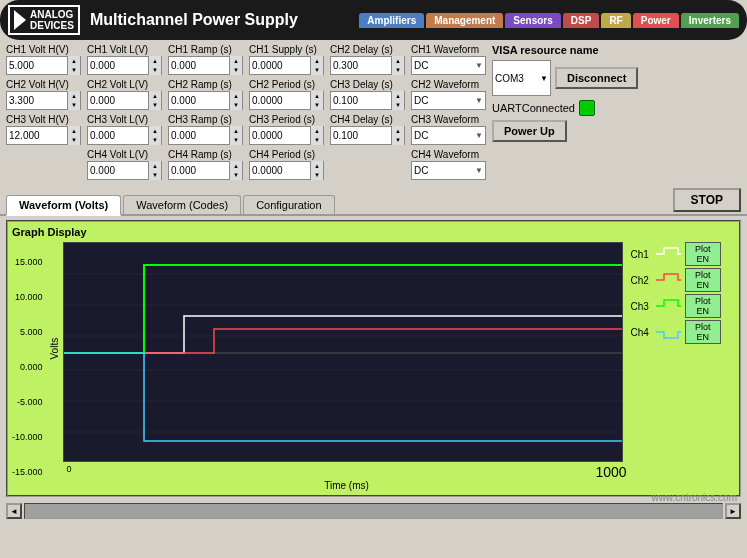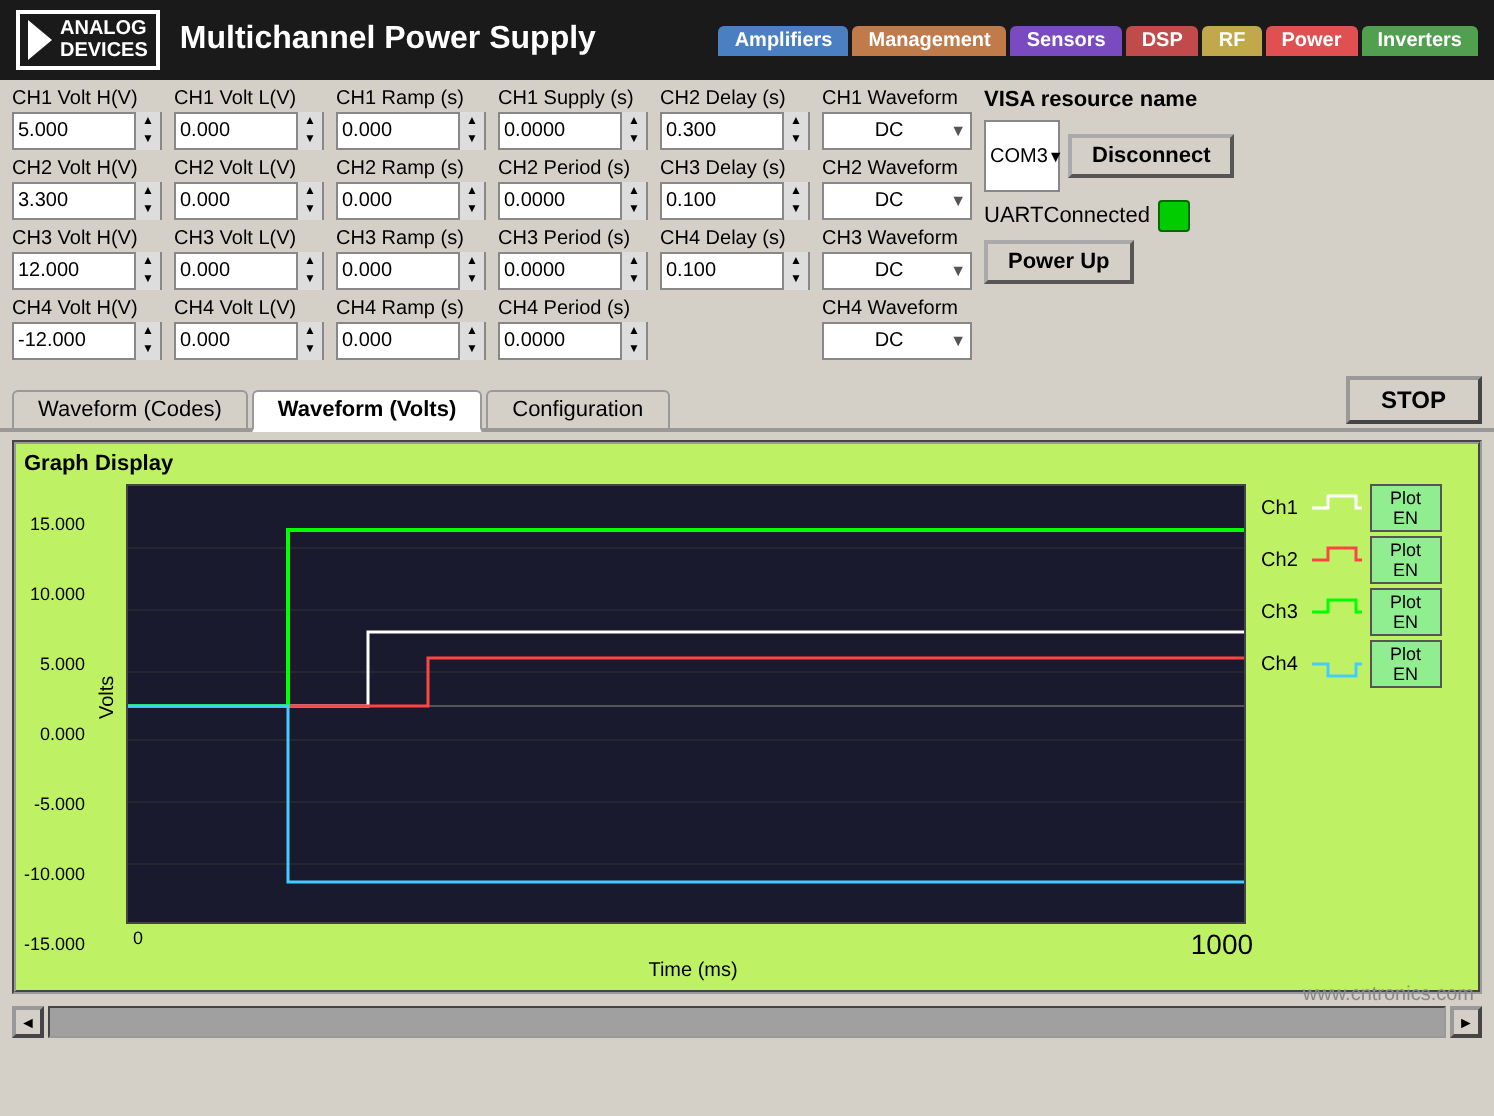--- a/index.html
+++ b/index.html
@@ -12,20 +12,21 @@
       overflow: hidden;
     }
 
     
     .header {
       background: #1a1a1a;
       display: flex;
       align-items: center;
       height: 40px;
       padding: 0 8px;
+      border-radius: 19px;
     }
     .logo-box {
       background: #1a1a1a;
       border: 2px solid white;
       padding: 2px 4px;
       display: flex;
       align-items: center;
       gap: 4px;
       margin-right: 10px;
     }
@@ -258,21 +259,20 @@
 
     .sel-wrap {
       display: flex;
       border: 1px solid #888;
       background: white;
       height: 19px;
       align-items: center;
       padding: 0 2px;
       cursor: pointer;
       min-width: 55px;
-      text-align: center;
     }
 
     .sel-val { font-size: 10px; flex: 1; }
     .sel-arr { font-size: 8px; color: #555; }
 
     .top-right-col {
       display: flex;
       flex-direction: column;
       gap: 4px;
       min-width: 140px;
@@ -292,21 +292,21 @@
       gap: 4px;
     }
 
     .vis-sel {
       display: flex;
       border: 1px solid #888;
       background: white;
       height: 19px;
       align-items: center;
       padding: 17px 2px;
-      width: 38px;
+      width: 59px;
     }
 
     .disc-btn {
       background: #d4d0c8;
       border: 2px outset #aaa;
       font-size: 11px;
       font-weight: bold;
       padding: 1px 10px;
       cursor: pointer;
       height: 22px;
@@ -381,30 +381,20 @@
     <div class="ch-entry">
       <div class="ch-label">CH3 Volt H(V)</div>
       <div class="spin-wrap">
         <input class="spin-val" type="text" value="12.000" style="">
         <div class="spin-arrows">
           <button class="arrow-btn">▲</button>
           <button class="arrow-btn">▼</button>
         </div>
       </div>
     </div>
-    <div class="ch-entry">
-      <div class="ch-label">CH4 Volt H(V)</div>
-      <div class="spin-wrap">
-        <input class="spin-val" type="text" value="-12.000" style="">
-        <div class="spin-arrows">
-          <button class="arrow-btn">▲</button>
-          <button class="arrow-btn">▼</button>
-        </div>
-      </div>
-    </div>
   </div>
 
   <div class="channel-col">
     <div class="ch-entry">
       <div class="ch-label">CH1 Volt L(V)</div>
       <div class="spin-wrap">
         <input class="spin-val" type="text" value="0.000" style="">
         <div class="spin-arrows">
             <button class="arrow-btn">▲</button>
             <button class="arrow-btn">▼</button>
@@ -609,25 +599,25 @@
       <div class="led-green"></div>
     </div>
     <div>
       <button class="power-btn">Power Up</button>
     </div>
   </div>
 
 </div>
 
 <div class="tabs-row">
+  <div class="tab active">
+    <span>Waveform (Volts)</span>
+  </div>
   <div class="tab">
     <span>Waveform (Codes)</span>
-  </div>
-  <div class="tab active">
-    <span>Waveform (Volts)</span>
   </div>
   <div class="tab">
     <span>Configuration</span>
   </div>
   <div class="tab-spacer"></div>
   <button class="stop-btn">STOP</button>
 </div>
 
 <div class="graph-container">
   <div class="graph-panel">

